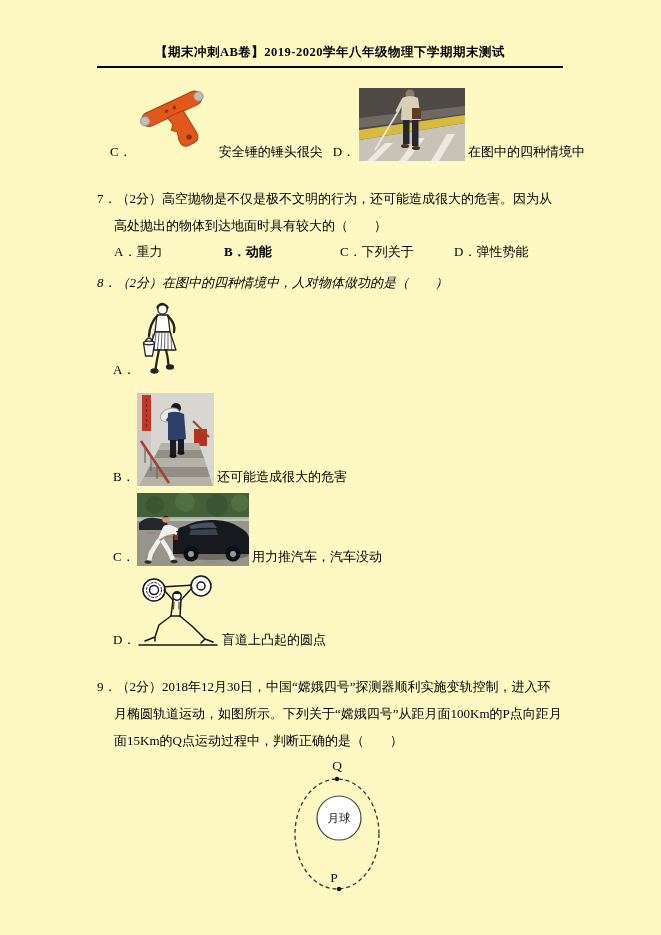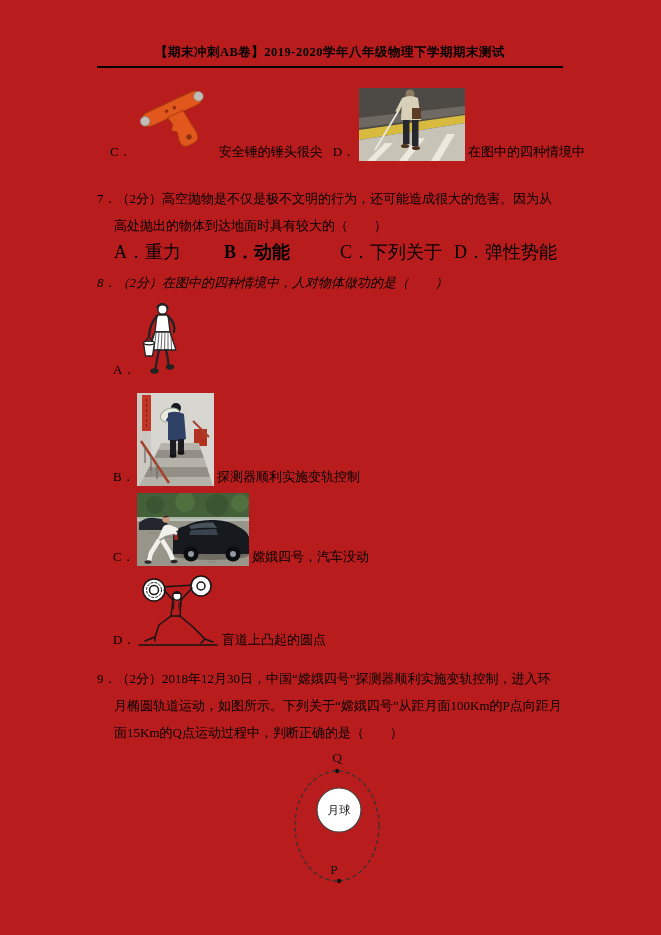--- a/index.html
+++ b/index.html
@@ -1,25 +1,25 @@
 <!DOCTYPE html>
 <html><head>
 <meta charset="utf-8">
 <style>
   html,body{margin:0;padding:0;background:#fff;}
-  .page{width:661px;height:935px;position:relative;background:#b91c1c;overflow:hidden;
+  .page{width:661px;height:935px;position:relative;background:#fef9c3;overflow:hidden;
         font-family:"Liberation Serif","DejaVu Serif",serif;color:#000;}
   .content{position:absolute;left:97px;top:44px;width:466px;}
   .header{text-align:center;font-size:12.5px;font-weight:bold;letter-spacing:.5px;
           padding-bottom:5px;border-bottom:2px solid #000;}
   .stem{margin:0;font-size:13px;line-height:27px;padding-left:17px;text-indent:-17px;}
   .q7{margin-top:24px;}
   .q8{margin-top:8px;font-style:italic;}
-  .q9{margin-top:16px;}
-  .opts-inline{display:flex;padding-left:17px;font-size:18px;margin-top:4px;line-height:18px;}
+  .q9{margin-top:24px;}
+  .opts-inline{display:flex;padding-left:17px;font-size:13px;margin-top:4px;line-height:18px;}
   .opt-a{width:110px;}.opt-b{width:116px;font-weight:bold;}.opt-c{width:114px;}
   .fig-row-cd{display:flex;align-items:flex-end;margin-top:20px;font-size:13px;line-height:16px;}
   .fig-opt{display:flex;align-items:flex-end;font-size:13px;line-height:16px;}
   .opt-label{flex:none;padding-bottom:1px;}
   .caption{flex:none;margin-left:3px;padding-bottom:1px;text-align:right;}
   .ml13{margin-left:13px;}.ml16{margin-left:16px;}.ml10{margin-left:10px;}
   .lblw{width:24px;}
   .fig-a{margin-top:5px;}
   .fig-b{margin-top:14px;}
   .fig-c{margin-top:7px;}
@@ -129,21 +129,21 @@
         <g transform="rotate(-20 33 22)">
             <ellipse cx="33" cy="22" rx="10" ry="6.5" fill="#e9e9e0" stroke="#9aa88e" stroke-width="1"></ellipse>
           </g>
         <path d="M31 20 Q39 17 47 21 L49 46 Q40 50 31 47 Z" fill="#2e4066"></path>
         <path d="M34 22 L30 28" stroke="#2e4066" stroke-width="3" fill="none"></path>
         <rect x="33" y="47" width="6" height="15" fill="#1a1c22"></rect>
         <rect x="41" y="46" width="6" height="13" fill="#1a1c22"></rect>
         <ellipse cx="36" cy="63" rx="3.5" ry="1.8" fill="#111"></ellipse>
         <ellipse cx="44" cy="60" rx="3.5" ry="1.8" fill="#111"></ellipse>
       </svg>
-      <span class="caption">探测器顺利实施变轨控制</span>
+      <span class="caption">还可能造成很大的危害</span>
     </div>
 
     <div class="fig-opt fig-c">
       <span class="opt-label ml16 lblw">C．</span>
       <svg width="112" height="73" viewBox="0 0 112 73">
         <rect width="112" height="73" fill="#98958a"></rect>
         <rect width="112" height="26" fill="#446038"></rect>
         <circle cx="18" cy="12" r="9" fill="#3a5531"></circle>
         <circle cx="48" cy="9" r="10" fill="#50703f"></circle>
         <circle cx="80" cy="12" r="11" fill="#3a5531"></circle>
@@ -162,21 +162,21 @@
         <rect x="37" y="42" width="4" height="5" fill="#8c2a20"></rect>
         <circle cx="29" cy="26" r="3.8" fill="#c59a7e"></circle>
         <path d="M25.5 24.5 Q28.5 20.5 32.5 24 L25.5 24.5 Z" fill="#222"></path>
         <path d="M20 48 L26 34 Q28 31 32 32 L40 35 L39 40 L28 43 Z" fill="#f1f0ea"></path>
         <path d="M32 33 L41 37 M31 36.5 L40 41" stroke="#f1f0ea" stroke-width="3"></path>
         <path d="M22 47 L14 60 L12 68" stroke="#f1f0ea" stroke-width="4.5" fill="none"></path>
         <path d="M25 47 L32 58 L36 67" stroke="#f1f0ea" stroke-width="4.5" fill="none"></path>
         <ellipse cx="11" cy="69" rx="3.5" ry="1.8" fill="#2a2a2a"></ellipse>
         <ellipse cx="37" cy="68.5" rx="3.5" ry="1.8" fill="#2a2a2a"></ellipse>
       </svg>
-      <span class="caption">嫦娥四号，汽车没动</span>
+      <span class="caption">用力推汽车，汽车没动</span>
     </div>
 
     <div class="fig-opt fig-d">
       <span class="opt-label ml16 lblw">D．</span>
       <svg width="82" height="74" viewBox="0 0 82 74">
         <g stroke="#151515" stroke-width="1.5" fill="none" stroke-linecap="round" stroke-linejoin="round">
           <line x1="2" y1="70" x2="80" y2="70"></line>
           <line x1="8" y1="13" x2="74" y2="9"></line>
           <circle cx="17" cy="15" r="11" fill="#fff"></circle>
           <circle cx="17" cy="15" r="7.5" stroke-dasharray="2 2" stroke-width="1"></circle>

